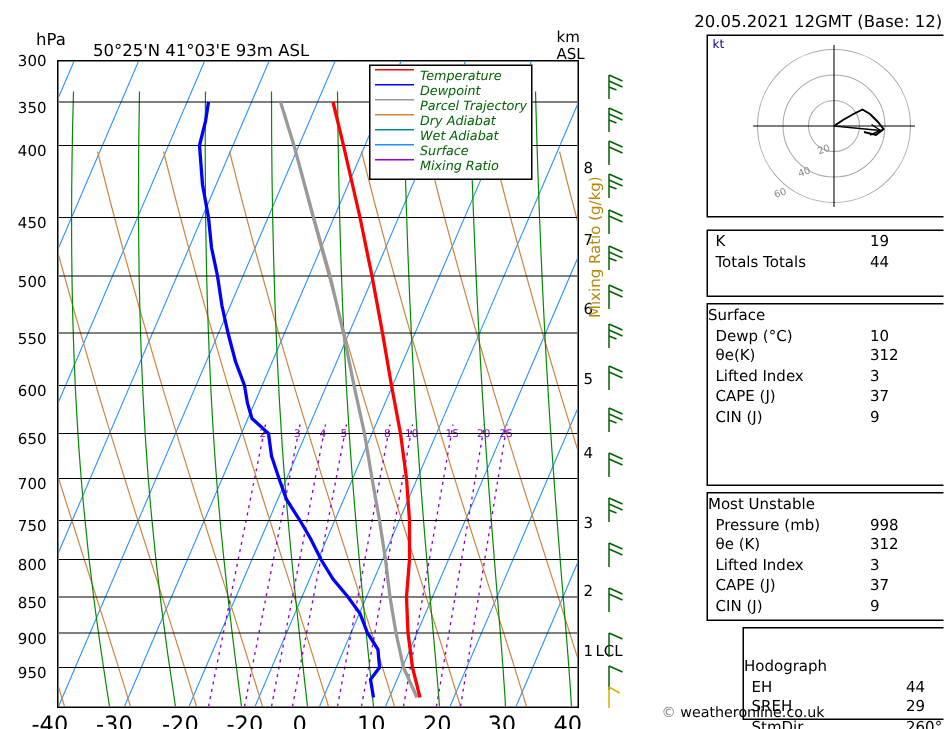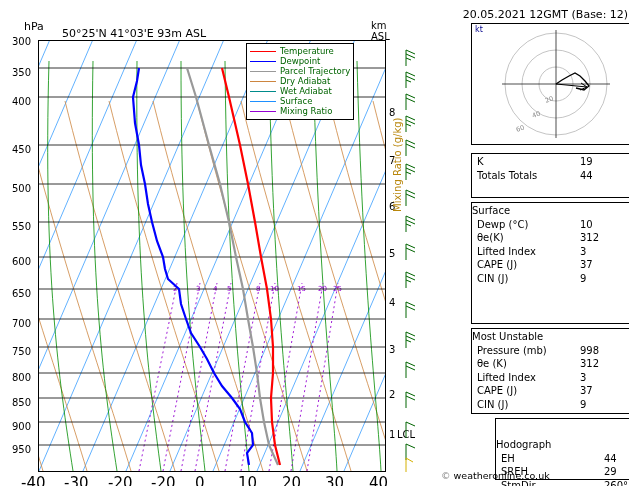--- a/index.html
+++ b/index.html
@@ -41,21 +41,21 @@
     white-space: nowrap;
   }
 
   
   #legend {
     position: absolute; left: 246px; top: 27px;
     background: #fff; border: 1px solid #000;
     padding: 2px 3px 3px 3px;
     font-size: 8.5px; line-height: 10.5px;
   }
-  #legend .row { display: flex; align-items: center; height: 10px; }
+  #legend .row { display: flex; height: 10px; font-style: italic; }
   #legend .sw { width: 26px; height: 0; border-top-width: 1.6px; border-top-style: solid; margin-right: 4px; }
   #legend .tx { color: #006400; }
 
   
   #rightcol { position: absolute; left: 443px; top: 0; width: 205px; height: 470px; }
   #datehdr { position: absolute; left: 0; top: 8px; width: 205px; text-align: center; font-size: 11px; }
 
   #hodobox {
     position: absolute; left: 28px; top: 23px; width: 170px; height: 122px;
     border: 1px solid #000; background: #fff;

